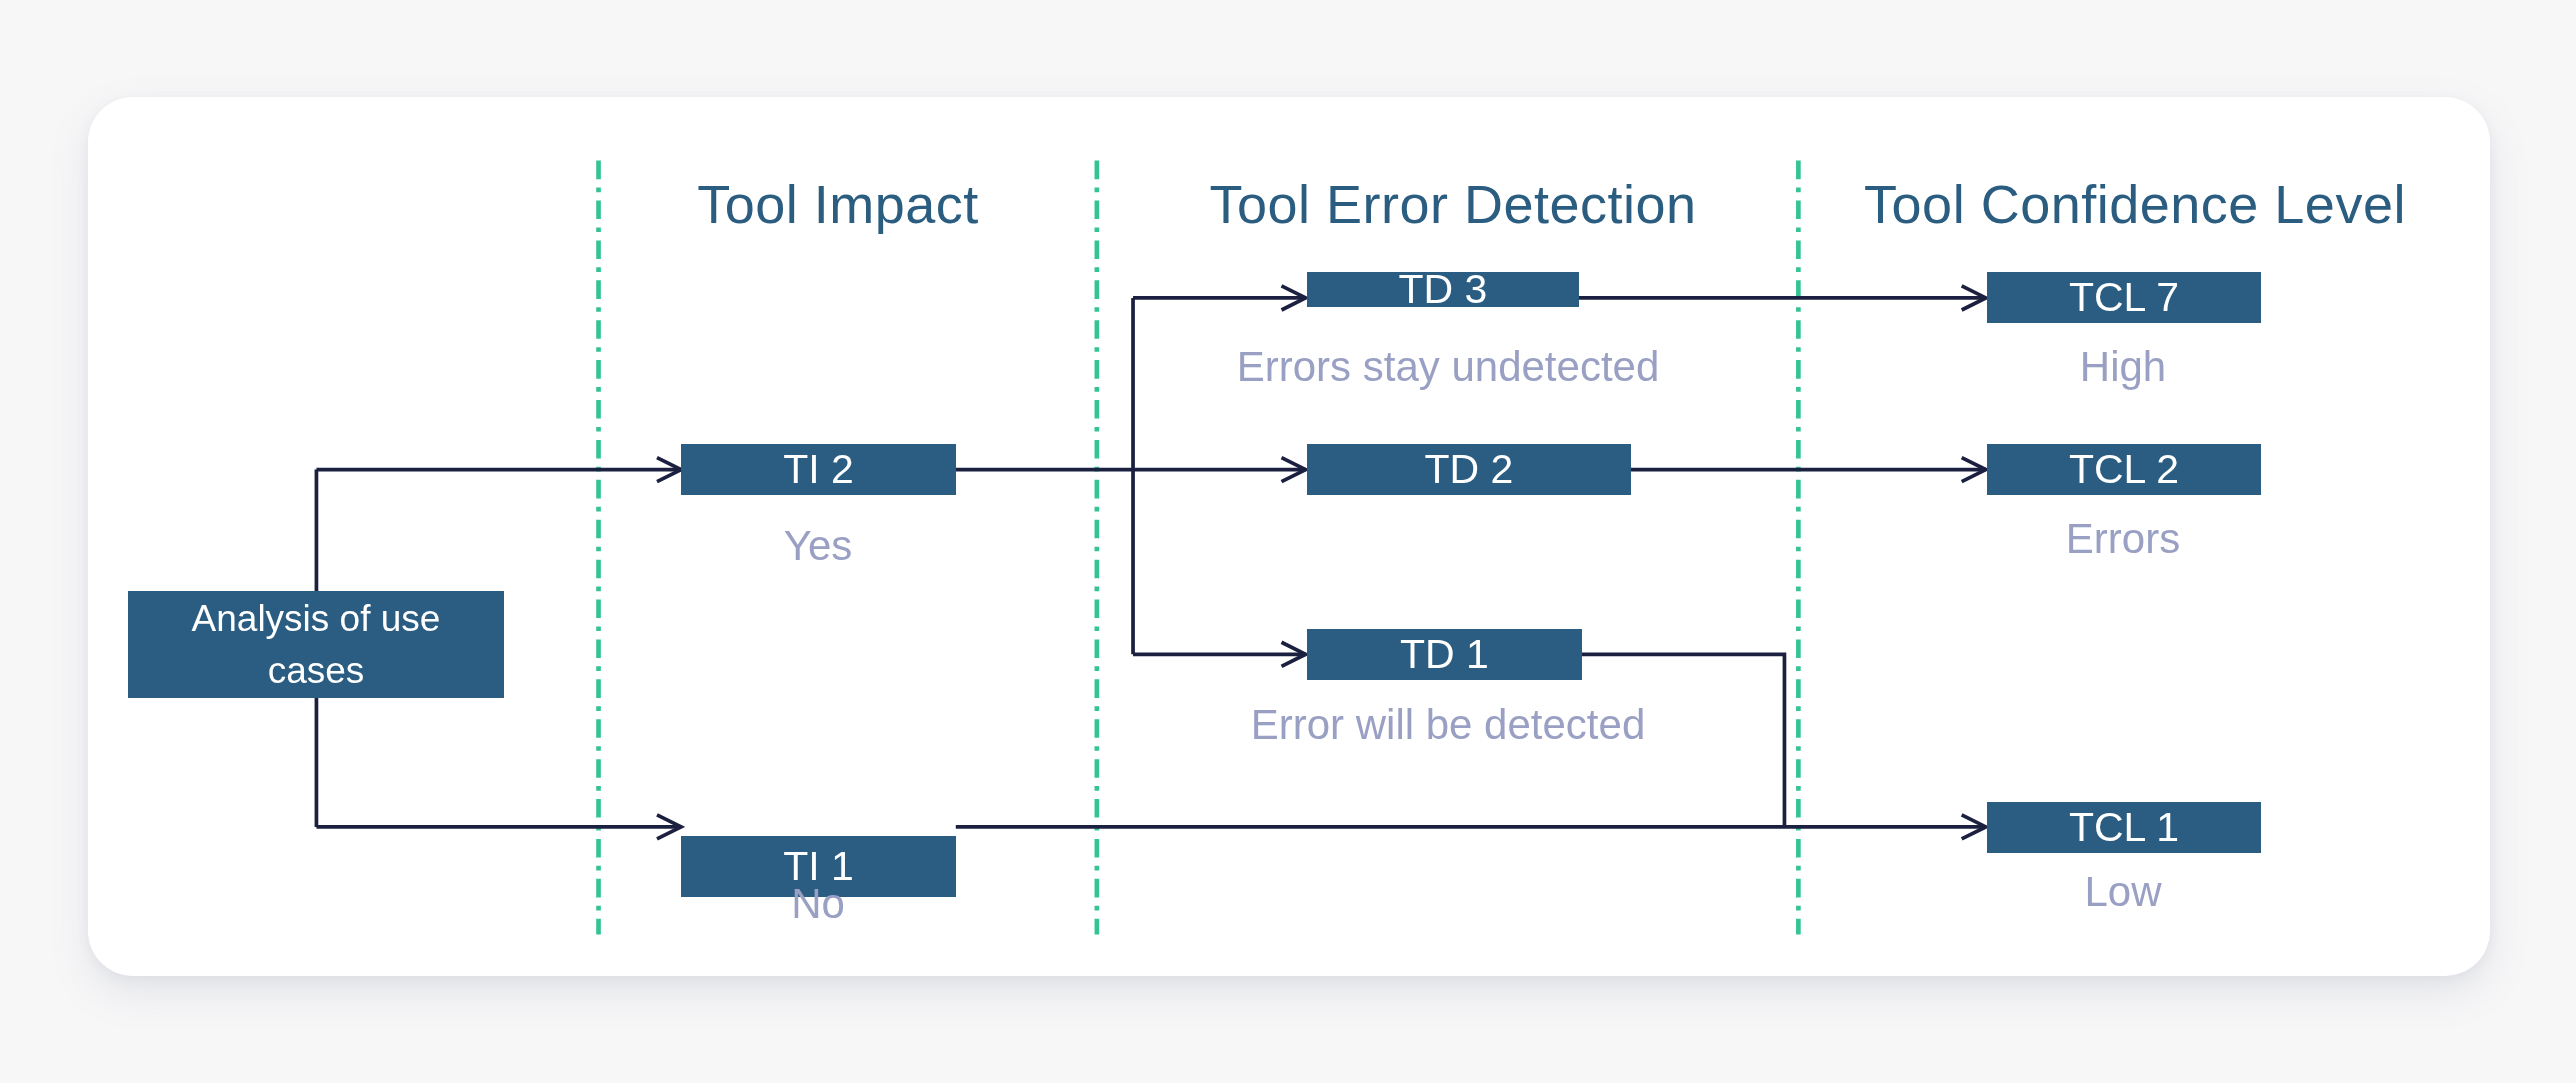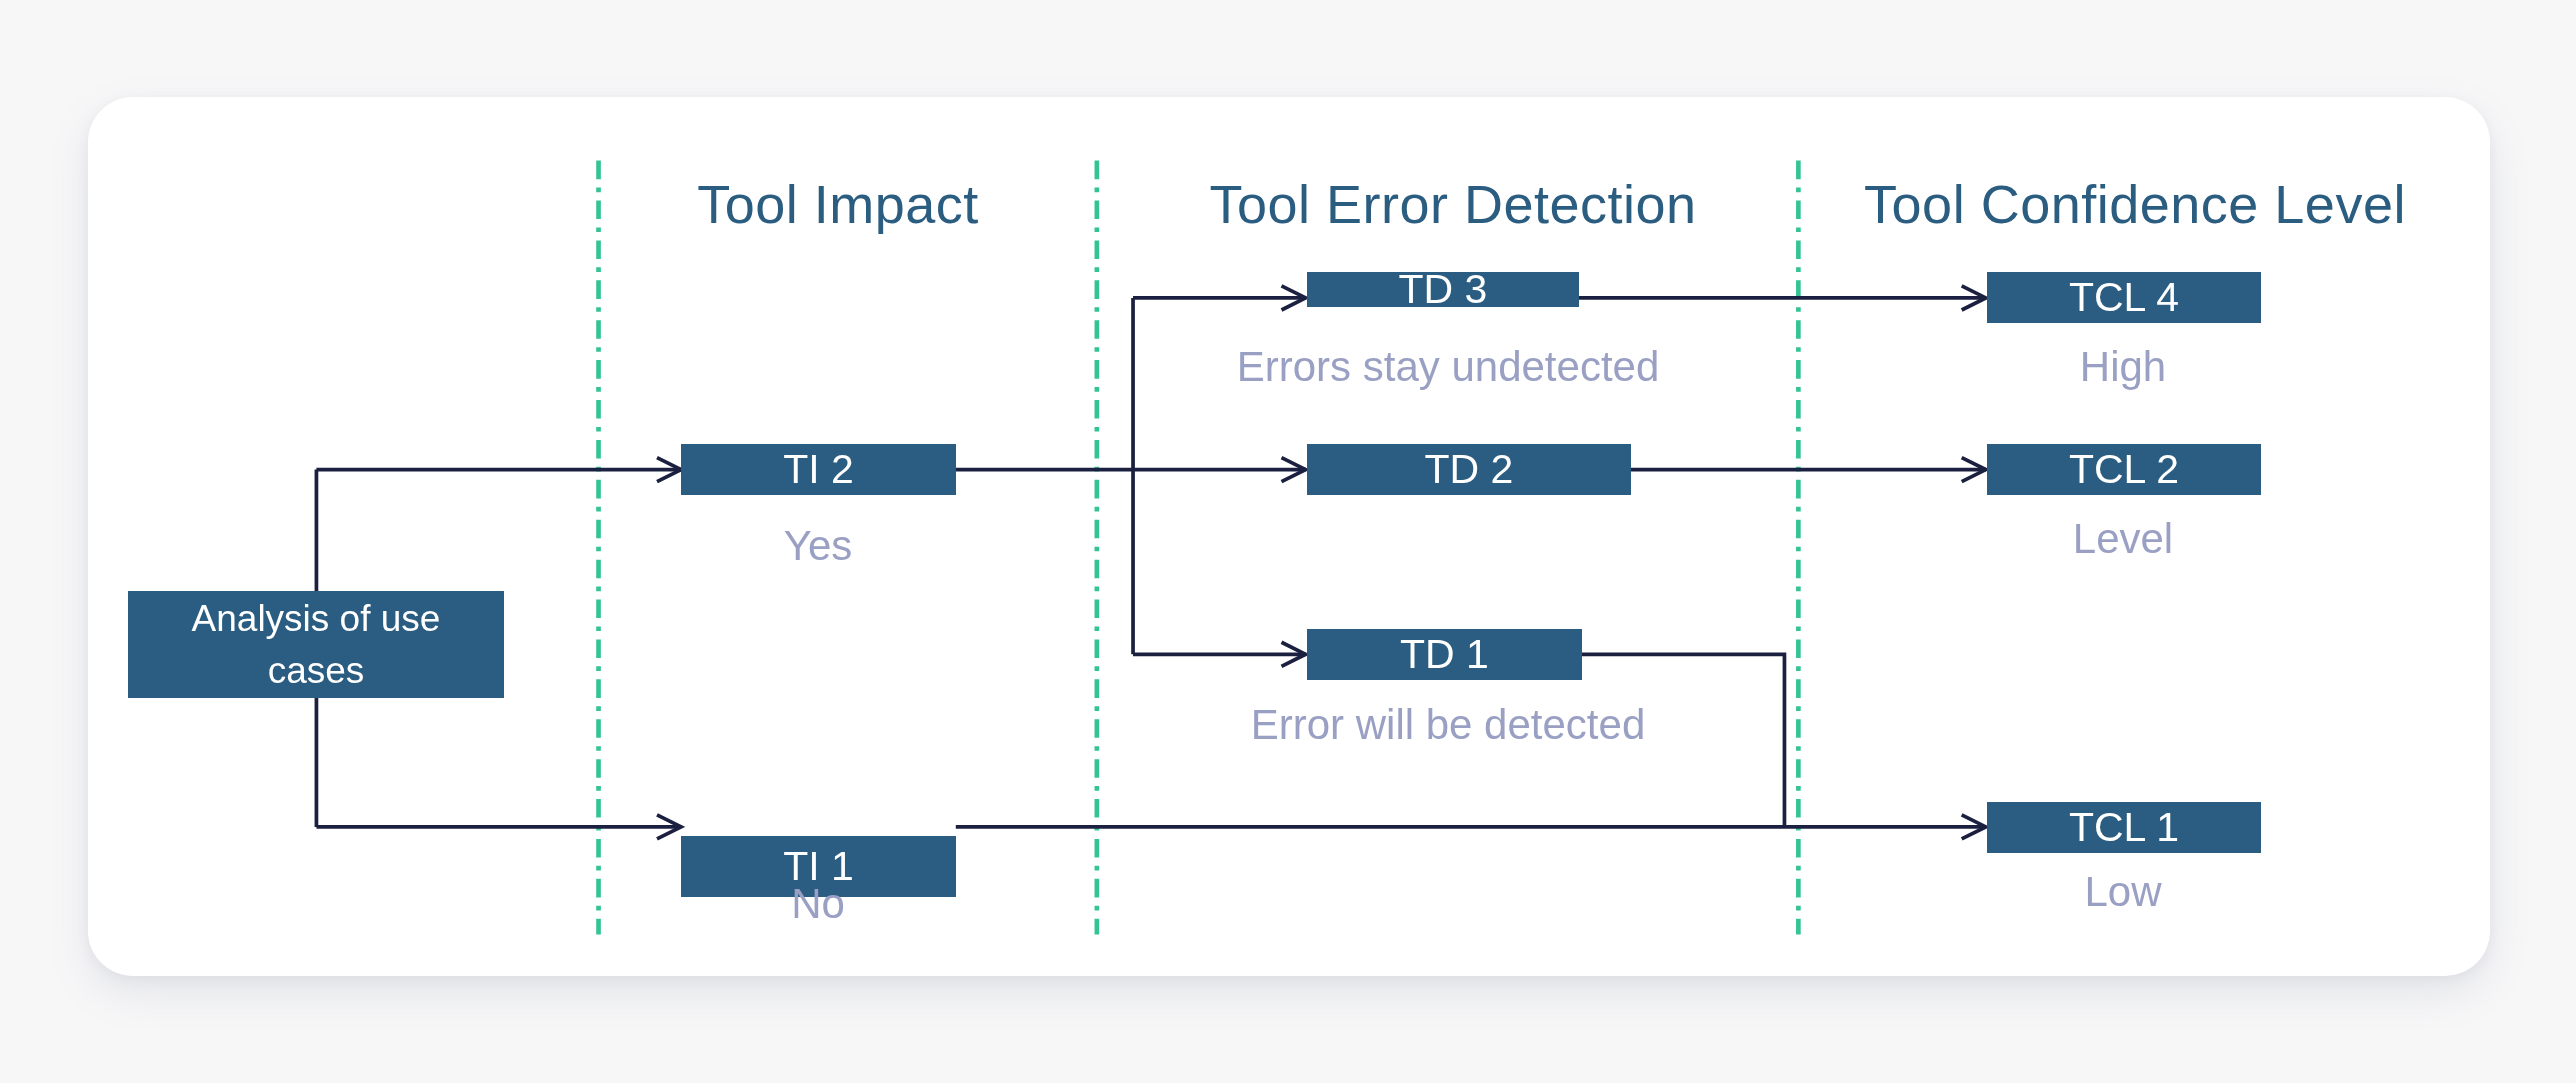--- a/index.html
+++ b/index.html
@@ -89,23 +89,23 @@
   <div class="sublabel" style="left:818px;top:880px">No</div>
 
   <div class="node" style="left:1307px;top:272px;width:272px;height:35px">TD 3</div>
   <div class="sublabel" style="left:1448px;top:343px">Errors stay undetected</div>
 
   <div class="node" style="left:1307px;top:444px;width:324px;height:51px">TD 2</div>
 
   <div class="node" style="left:1307px;top:629px;width:275px;height:51px">TD 1</div>
   <div class="sublabel" style="left:1448px;top:701px">Error will be detected</div>
 
-  <div class="node" style="left:1987px;top:272px;width:274px;height:51px">TCL 4</div>
+  <div class="node" style="left:1987px;top:272px;width:274px;height:51px">TCL 7</div>
   <div class="sublabel" style="left:2123px;top:343px">High</div>
 
   <div class="node" style="left:1987px;top:444px;width:274px;height:51px">TCL 2</div>
-  <div class="sublabel" style="left:2123px;top:515px">Level</div>
+  <div class="sublabel" style="left:2123px;top:515px">Errors</div>
 
   <div class="node" style="left:1987px;top:802px;width:274px;height:51px">TCL 1</div>
   <div class="sublabel" style="left:2123px;top:868px">Low</div>
 
 </div>
 
 
 </body></html>

